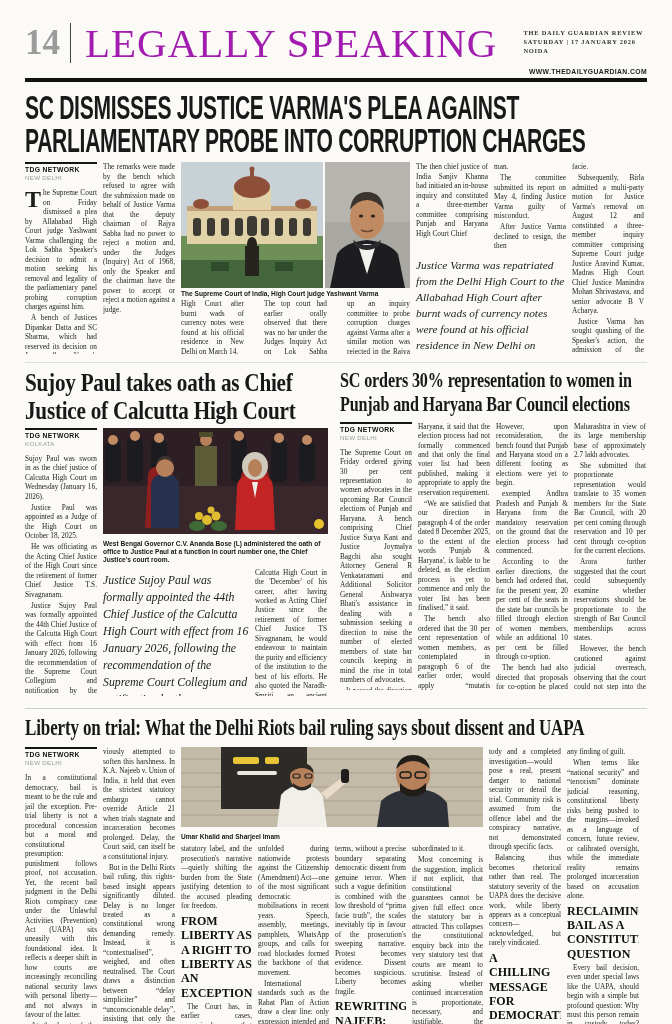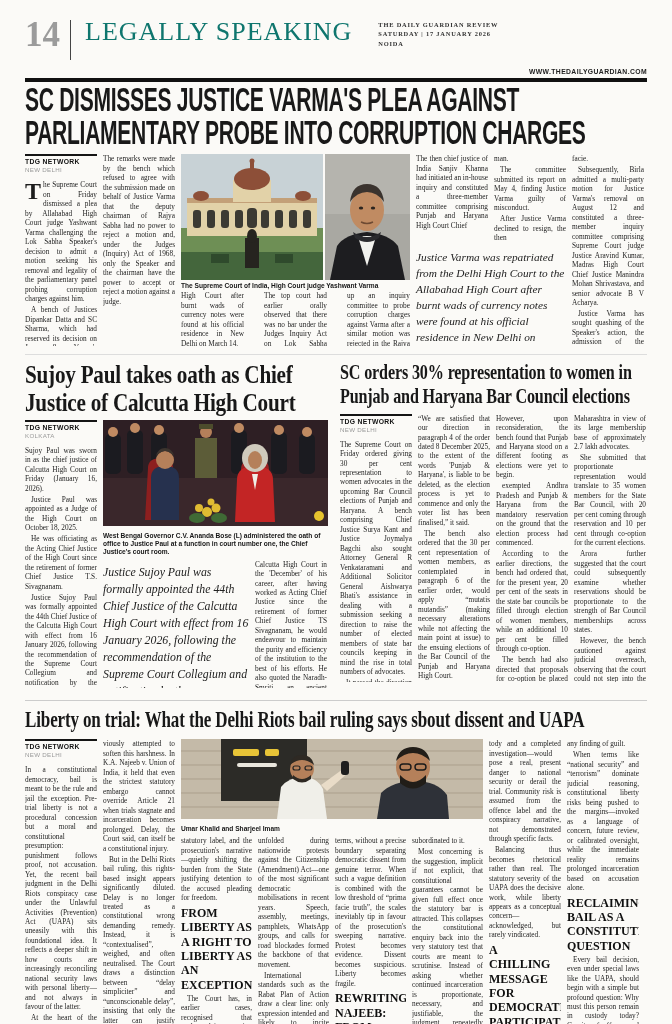--- a/index.html
+++ b/index.html
@@ -1,31 +1,31 @@
 <!DOCTYPE html>
 <html><head>
 <meta charset="utf-8">
 <style>
   *{margin:0;padding:0;box-sizing:border-box}
   html,body{width:672px;background:#fbfaf7}
   body{height:1024px;overflow:hidden;font-family:"Liberation Serif",serif;color:#1d1d1d}
   .page{padding:20px 25px 0 25px}
 
   
-  .mast{display:flex;align-items:flex-start;position:relative;height:46px}
+  .mast{display:flex;align-items:center;position:relative;height:46px}
   .pageno{font-family:"Liberation Serif",serif;font-weight:bold;font-size:35px;line-height:.85;color:#9b9b9b;padding-right:10px}
   .mast-div{width:1px;background:#444;height:40px;margin-right:14px}
-  .section-title{font-family:"Liberation Serif",serif;font-size:26px;line-height:.9;letter-spacing:1px;color:#0f766e}
+  .section-title{font-family:"Liberation Serif",serif;font-size:41px;line-height:.9;letter-spacing:1px;color:#a21caf}
   .mast-right{margin-left:26px;padding-bottom:3px}
   .mast-right div{font-family:"Liberation Serif",serif;font-weight:bold;font-size:6.4px;letter-spacing:.8px;color:#333;line-height:1.45}
   .site{position:absolute;right:0;bottom:-9px;font-family:"Liberation Sans",sans-serif;font-weight:bold;font-size:6.8px;letter-spacing:.4px;color:#222}
   .thick-rule{height:4px;background:#111;margin-top:12px}
 
   
-  .lead-hl{margin:1px 0 6px 0}
+  .lead-hl{margin:9px 0 6px 0}
   .lead-hl div{font-family:"Liberation Sans",sans-serif;font-weight:bold;font-size:34px;line-height:.96;letter-spacing:-.5px;color:#191919;white-space:nowrap;transform:scaleX(.62);transform-origin:0 50%}
 
   
   .cols{display:flex;gap:6px}
   .w1{width:72px;flex:0 0 72px}
   .body{font-size:7.3px;line-height:1.3;text-align:justify;overflow:hidden}
   .body p{margin-bottom:1.5px}
   .body p + p{text-indent:6px}
   .body p.subhead{font-family:Liberation Serif, serif;font-weight:bold;font-size:12px;line-height:1.2;text-indent:0;margin:3px 0 1.5px 0;text-align:left;color:#101010}
   .dc p:first-child::first-letter{float:left;font-size:24px;line-height:.78;font-weight:bold;padding:2px 2px 0 0}
@@ -192,21 +192,21 @@
   </section>
 
   <div class="band2">
     <section class="art2">
       <h2 class="hl2">Sujoy Paul takes oath as Chief Justice of Calcutta High Court</h2>
       <div class="a2-body">
         <div class="w1">
           <div class="byline">TDG NETWORK</div>
           <div class="dateline">KOLKATA</div>
           <div class="body">
-              <p>Sujoy Paul was sworn in as the chief justice of Calcutta High Court on Friday (January 16, 2026).</p>
+              <p>Sujoy Paul was sworn in as the chief justice of Calcutta High Court on Wednesday (January 16, 2026).</p>
               <p>Justice Paul was appointed as a Judge of the High Court on October 18, 2025.</p>
               <p>He was officiating as the Acting Chief Justice of the High Court since the retirement of former Chief Justice T.S. Sivagnanam.</p>
               <p>Justice Sujoy Paul was formally appointed the 44th Chief Justice of the Calcutta High Court with effect from 16 January 2026, following the recommendation of the Supreme Court Collegium and notification by the Government of India.</p>
             </div>
         </div>
         <div class="a2-right">
           <svg width="225" height="106" viewBox="0 0 225 106">
             <rect width="225" height="106" fill="#3a272b"></rect>
             <rect y="0" width="225" height="58" fill="#2e1f24"></rect>
             <g fill="#1b1b20">
@@ -273,20 +273,21 @@
         <div class="w1">
           <div class="byline">TDG NETWORK</div>
           <div class="dateline">NEW DELHI</div>
           <div class="body">
               <p>The Supreme Court on Friday ordered giving 30 per cent representation to women advocates in the upcoming Bar Council elections of Punjab and Haryana. A bench comprising Chief Justice Surya Kant and Justice Joymalya Bagchi also sought Attorney General R Venkataramani and Additional Solicitor General Aishwarya Bhati's assistance in dealing with a submission seeking a direction to raise the number of elected members of state bar councils keeping in mind the rise in total numbers of advocates.</p>
               <p>It passed the direction while hearing an application in a pending petition seeking measures to ensure adequate representation of women advocates in state bar councils across the country.</p>
             </div>
         </div>
         <div class="w1">
             <div class="body">
+              <p>Haryana, it said that the election process had not formally commenced and that only the final voter list had been published, making it appropriate to apply the reservation requirement.</p>
               <p>“We are satisfied that our direction in paragraph 4 of the order dated 8 December 2025, to the extent of the words 'Punjab &amp; Haryana', is liable to be deleted, as the election process is yet to commence and only the voter list has been finalised,” it said.</p>
               <p>The bench also ordered that the 30 per cent representation of women members, as contemplated in paragraph 6 of the earlier order, would apply “mutatis mutandis” (making necessary alterations while not affecting the main point at issue) to the ensuing elections of the Bar Council of the Punjab and Haryana High Court.</p>
             </div>
           </div>
         <div class="w1">
             <div class="body">
               <p>However, upon reconsideration, the bench found that Punjab and Haryana stood on a different footing as elections were yet to begin.</p>
               <p>exempted Andhra Pradesh and Punjab &amp; Haryana from the mandatory reservation on the ground that the election process had commenced.</p>
               <p>According to the earlier directions, the bench had ordered that, for the present year, 20 per cent of the seats in the state bar councils be filled through election of women members, while an additional 10 per cent be filled through co-option.</p>
               <p>The bench had also directed that proposals for co-option be placed before it in cases where elected women representatives fell short of the mandated percentage.</p>

